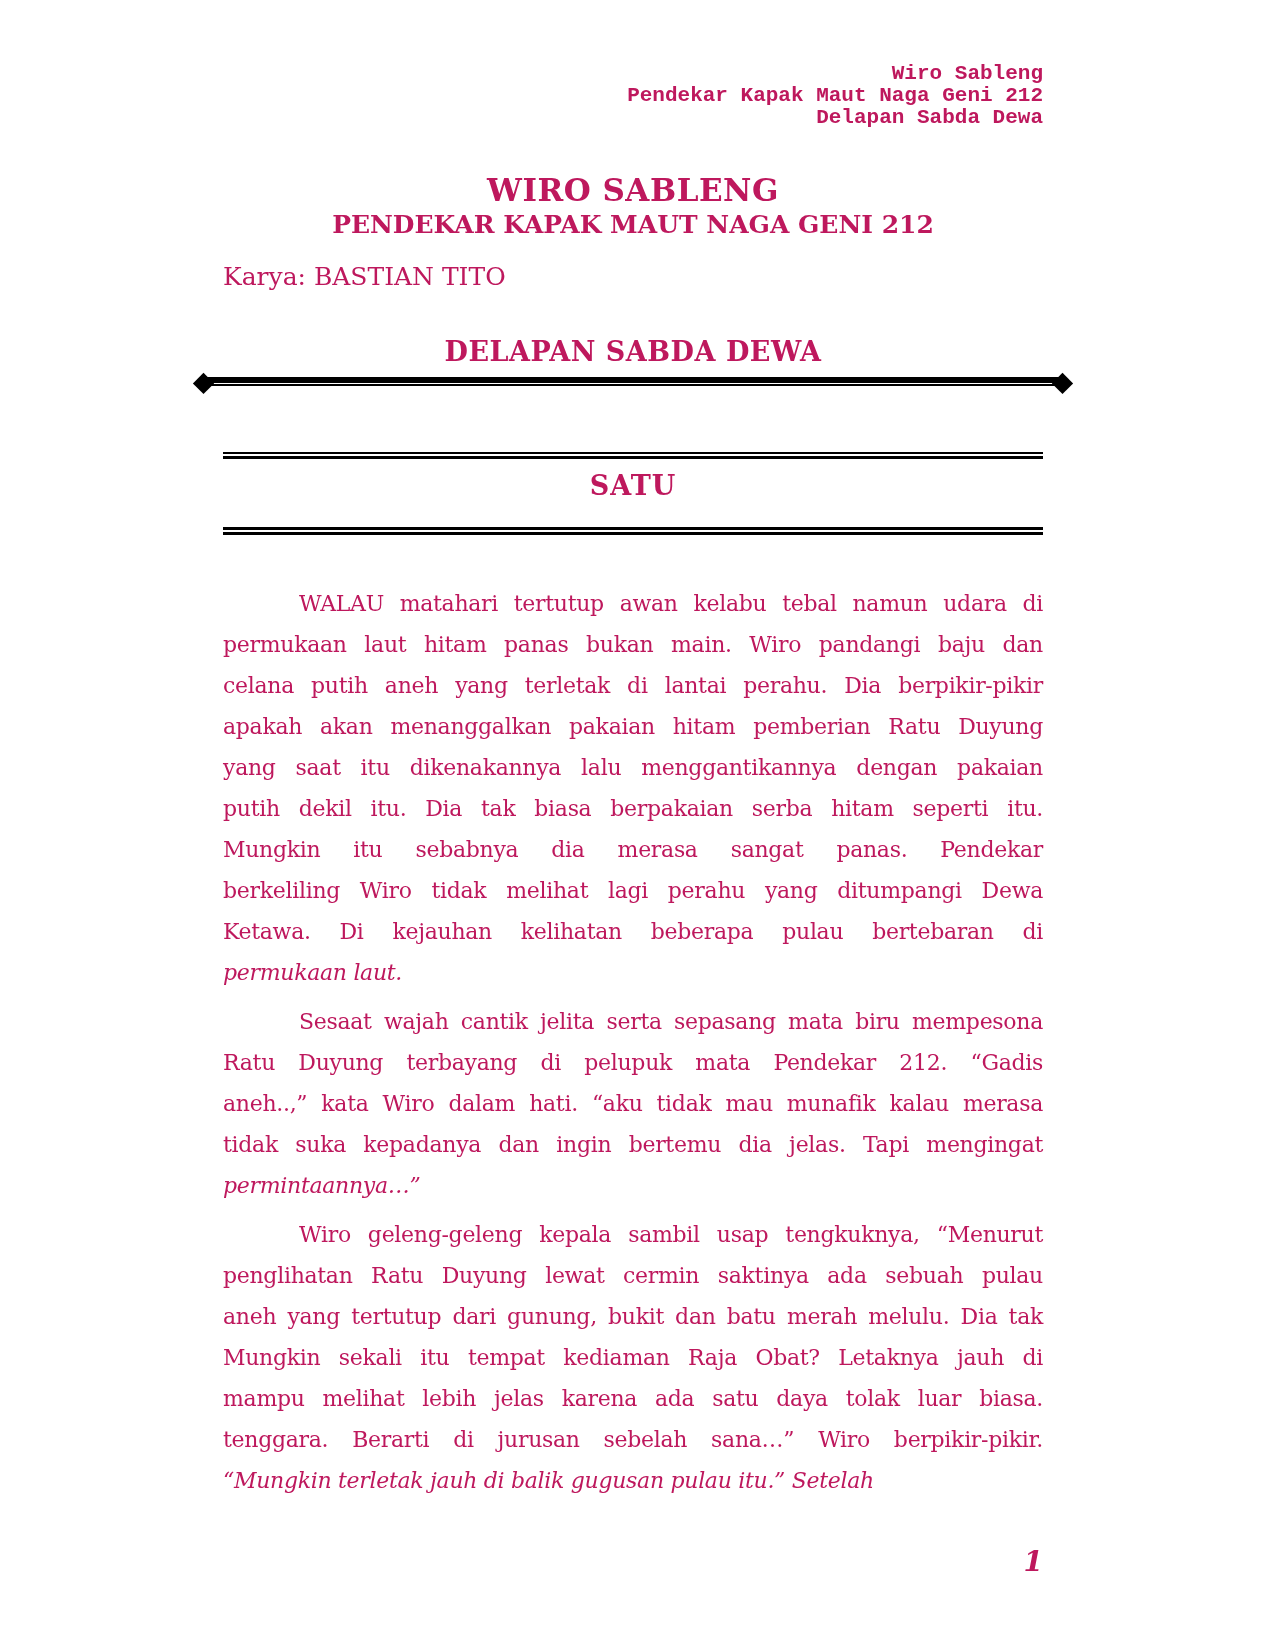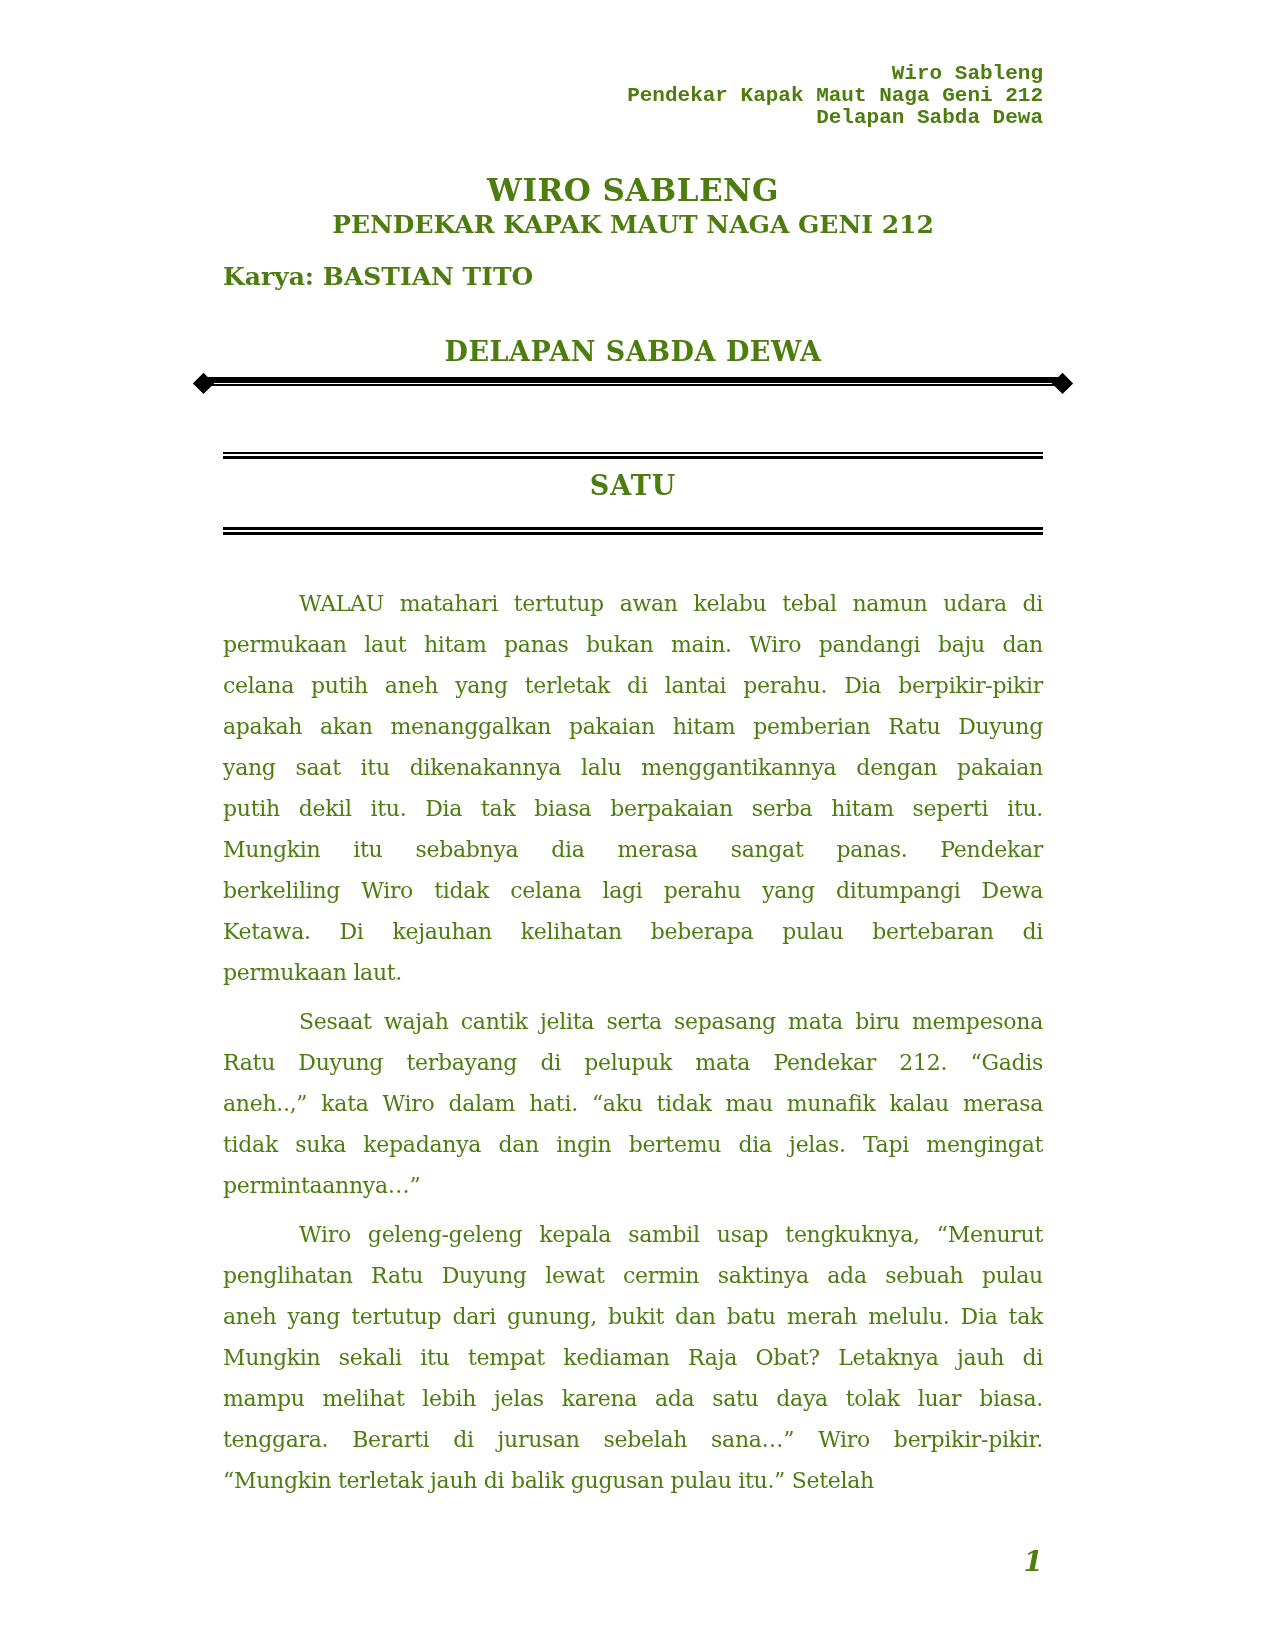--- a/index.html
+++ b/index.html
@@ -1,21 +1,21 @@
 <!DOCTYPE html>
 <html><head>
 <meta charset="utf-8">
 <style>
   html, body { margin: 0; padding: 0; background: #ffffff; }
   .page {
     position: relative;
     width: 1275px;
     height: 1650px;
     background: #ffffff;
-    color: #4d7c0f;
+    color: #be185d;
     font-family: "DejaVu Serif", serif;
     overflow: hidden;
   }
   .content {
     margin-left: 223px;
     width: 820px;
   }
   .running-header {
     padding-top: 63px;
     text-align: right;
@@ -35,21 +35,21 @@
   }
   .subtitle {
     margin-top: 4px;
     text-align: center;
     font-weight: bold;
     font-size: 25px;
     line-height: 28px;
   }
   .author {
     margin-top: 24px;
-    font-weight: bold;
+    font-weight: normal;
     font-size: 25px;
     line-height: 28px;
   }
   .book-title {
     margin-top: 46px;
     text-align: center;
     font-weight: bold;
     font-size: 27px;
     line-height: 30px;
     letter-spacing: 0.5px;
@@ -99,21 +99,21 @@
     font-size: 22px;
     line-height: 41px;
   }
   .paragraph { margin: 0 0 8px 0; }
   .line {
     text-align: justify;
     text-align-last: justify;
     letter-spacing: -0.3px;
   }
   .line.first { text-indent: 76px; }
-  .line.last  { text-align-last: left; }
+  .line.last  { text-align-last: left; font-style: italic; }
   .page-number {
     position: absolute;
     top: 1546px;
     right: 232px;
     font-weight: bold;
     font-style: italic;
     font-size: 28px;
     line-height: 32px;
   }
 </style>
@@ -148,21 +148,21 @@
 
     <div class="body-text">
         <div class="paragraph">
           <div class="line first">WALAU matahari tertutup awan kelabu tebal namun udara di</div>
           <div class="line">permukaan laut hitam  panas bukan main. Wiro pandangi baju dan</div>
           <div class="line">celana putih aneh yang terletak di lantai perahu. Dia berpikir-pikir</div>
           <div class="line">apakah akan menanggalkan pakaian hitam pemberian Ratu Duyung</div>
           <div class="line">yang saat itu dikenakannya lalu menggantikannya dengan pakaian</div>
           <div class="line">putih dekil itu. Dia tak biasa berpakaian serba hitam seperti itu.</div>
           <div class="line">Mungkin itu sebabnya dia merasa sangat panas. Pendekar</div>
-          <div class="line">berkeliling Wiro tidak celana lagi perahu yang ditumpangi Dewa</div>
+          <div class="line">berkeliling Wiro tidak melihat lagi perahu yang ditumpangi Dewa</div>
           <div class="line">Ketawa. Di kejauhan kelihatan beberapa pulau bertebaran di</div>
           <div class="line last">permukaan laut.</div>
         </div>
         <div class="paragraph">
           <div class="line first">Sesaat wajah cantik jelita serta sepasang mata biru mempesona</div>
           <div class="line">Ratu Duyung terbayang di pelupuk mata Pendekar 212. “Gadis</div>
           <div class="line">aneh..,” kata Wiro dalam hati. “aku tidak mau munafik kalau merasa</div>
           <div class="line">tidak suka kepadanya dan ingin bertemu dia jelas. Tapi mengingat</div>
           <div class="line last">permintaannya…”</div>
         </div>

